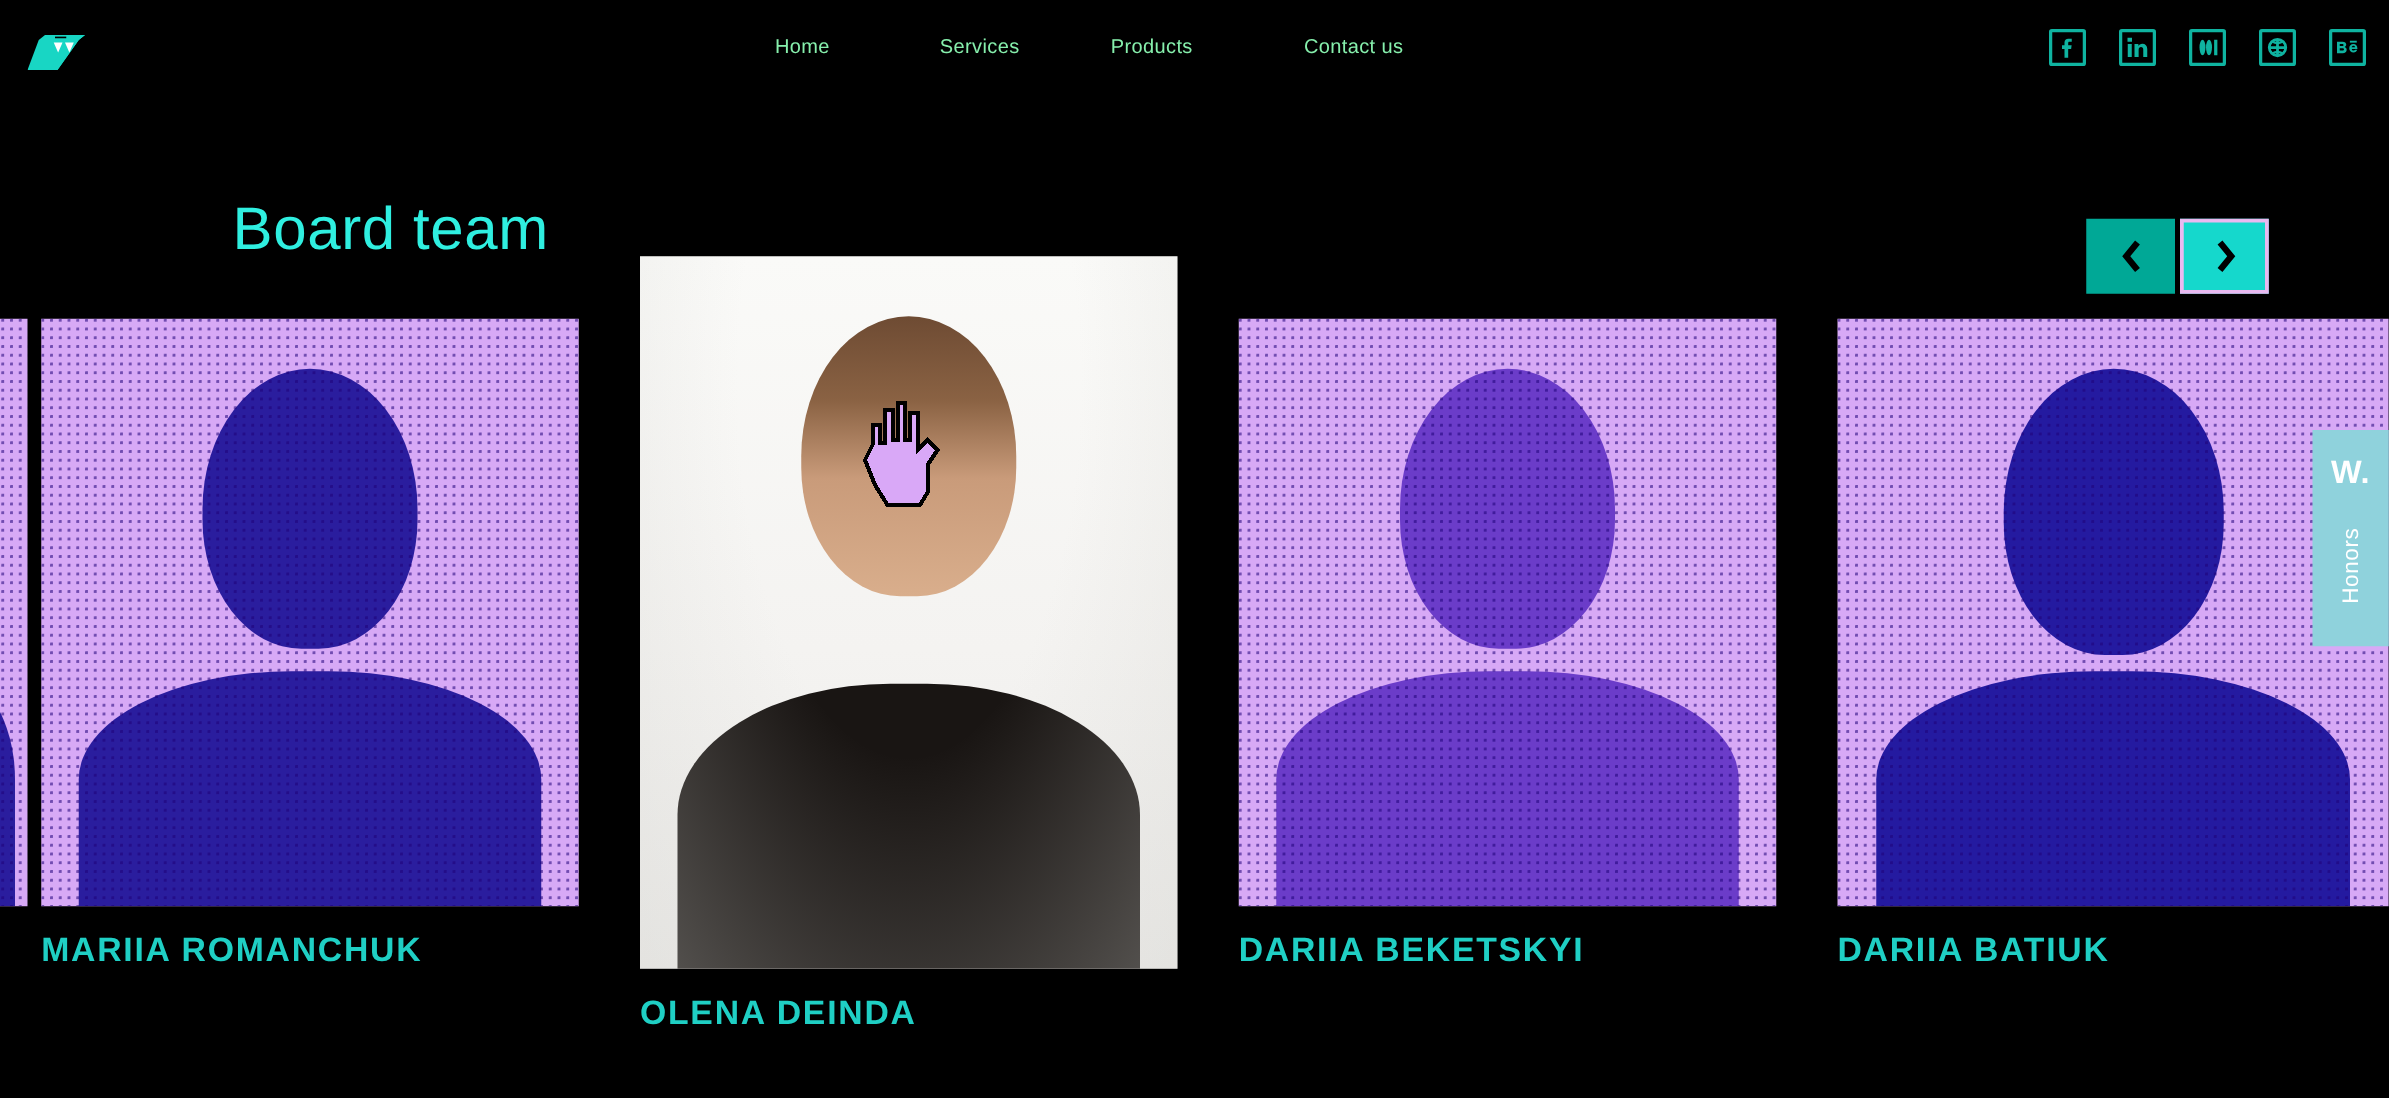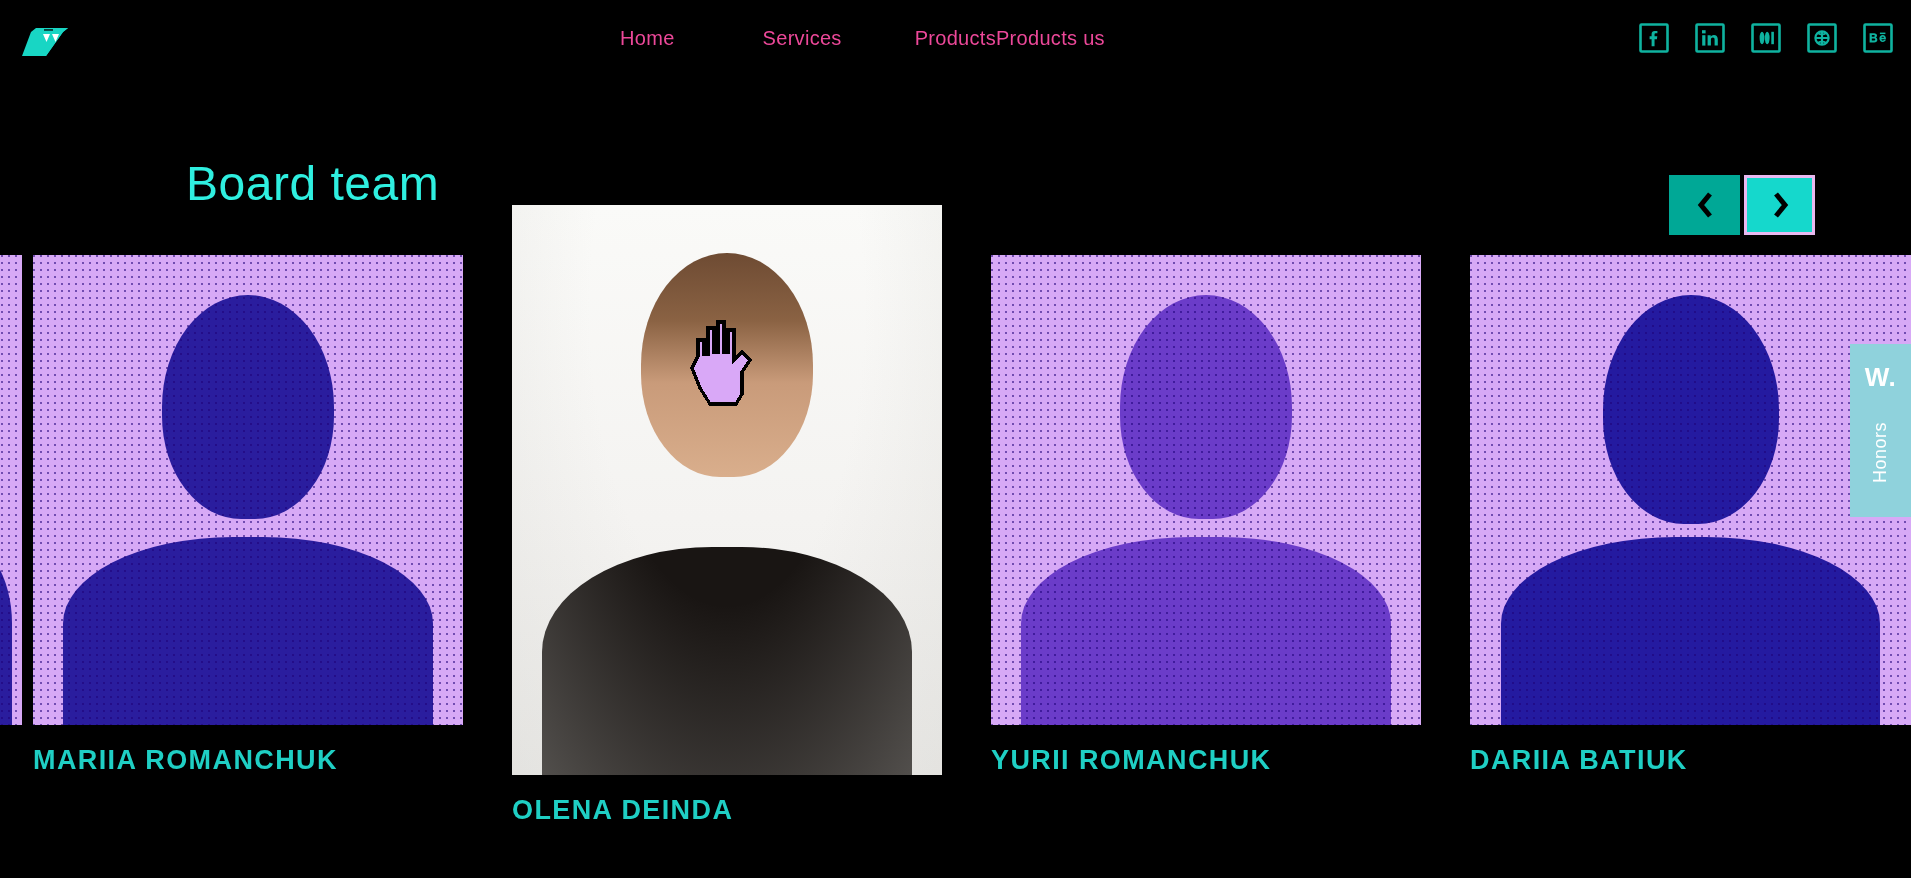--- a/index.html
+++ b/index.html
@@ -19,30 +19,30 @@
   .logo-wrap {
     position:absolute; left:22px; top:16px;
     width:56px; height:42px;
     display:block;
   }
   .nav {
     position:absolute; left:620px; top:0; height:76px;
     display:flex; align-items:center; gap:0px;
   }
   .nav-link {
-    color:#ec4899;
-    font-size:20px;
+    color:#86efac;
+    font-size:16px;
     letter-spacing:0.3px;
     text-decoration:none;
     white-space:nowrap;
     padding:0 0;
   }
   .nav-link:nth-child(1){ margin-right:88px; }
   .nav-link:nth-child(2){ margin-right:73px; }
-  .nav-link:nth-child(3){ }
+  .nav-link:nth-child(3){ margin-right:89px; }
 
   .socials {
     position:absolute; right:18px; top:0; height:76px;
     display:flex; align-items:center; gap:26px;
   }
   .social-ico {
     width:30px; height:30px;
     display:block;
   }
 
@@ -183,21 +183,21 @@
       <rect x="22" y="13.3" width="9" height="1.3" fill="#000"></rect>
       <path d="M21 18 L28 18 L24.5 26 Z" fill="#ffffff"></path>
       <path d="M30 18 L37 18 L33.5 26 Z" fill="#ffffff"></path>
     </svg>
   </a>
 
   <nav class="nav">
     <a class="nav-link" href="#">Home</a>
     <a class="nav-link" href="#">Services</a>
     <a class="nav-link" href="#">Products</a>
-    <a class="nav-link" href="#">Products us</a>
+    <a class="nav-link" href="#">Contact us</a>
   </nav>
 
   <div class="socials">
 
     <a href="#">
       <svg class="social-ico" viewBox="0 0 30 30">
         <rect x="1.5" y="1.5" width="27" height="27" rx="1" fill="none" stroke="#0FB3A0" stroke-width="2.6"></rect>
         <path d="M18.4 10.3h-1.9c-.55 0-.95.4-.95 1.05v1.9h2.75l-.4 2.9h-2.35v7.1h-2.95v-7.1h-2.0v-2.9h2.0v-2.2c0-2.0 1.2-3.15 3.0-3.15h2.8z" fill="#0FB3A0"></path>
       </svg>
     </a>
@@ -286,21 +286,21 @@
         </div>
         <div class="card-name">OLENA DEINDA</div>
       </div>
       <div class="card" style="position: absolute; left: 991px; top: 59px; width: 430px;">
         <div class="photo dim" style="width: 430px; height: 470px; background: rgb(215, 169, 246);">
           <div class="silhouette">
             <div class="head" style="width: 172px; height: 224px; left: 129px; top: 40px; background: rgb(107, 60, 201);"></div>
             <div class="body" style="width: 370px; height: 188px; left: 30px; bottom: 0px; background: rgb(107, 60, 201);"></div>
           </div>
         </div>
-        <div class="card-name">YURII ROMANCHUK</div>
+        <div class="card-name">DARIIA BEKETSKYI</div>
       </div>
       <div class="card" style="position: absolute; left: 1470px; top: 59px; width: 475px;">
         <div class="photo dim" style="width: 441px; height: 470px; background: rgb(215, 169, 246);">
           <div class="silhouette">
             <div class="head" style="width: 176px; height: 229px; left: 133px; top: 40px; background: rgb(36, 26, 160);"></div>
             <div class="body" style="width: 379px; height: 188px; left: 31px; bottom: 0px; background: rgb(36, 26, 160);"></div>
           </div>
         </div>
         <div class="card-name">DARIIA BATIUK</div>
       </div>

